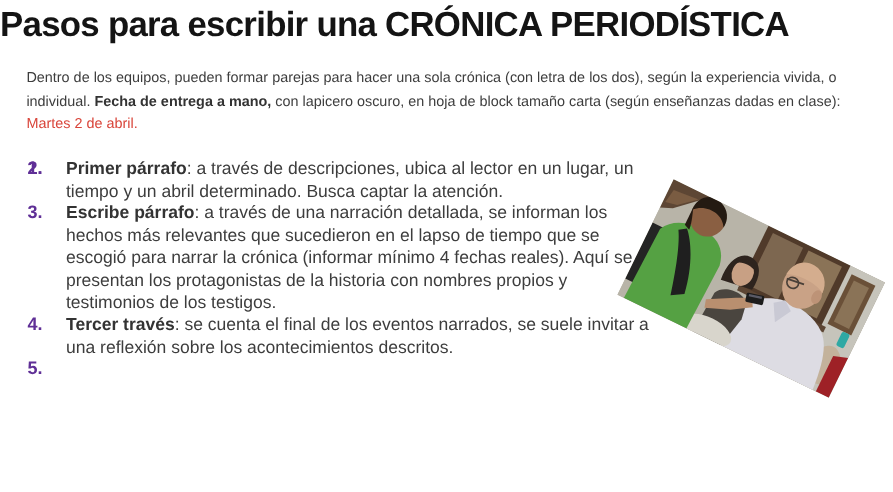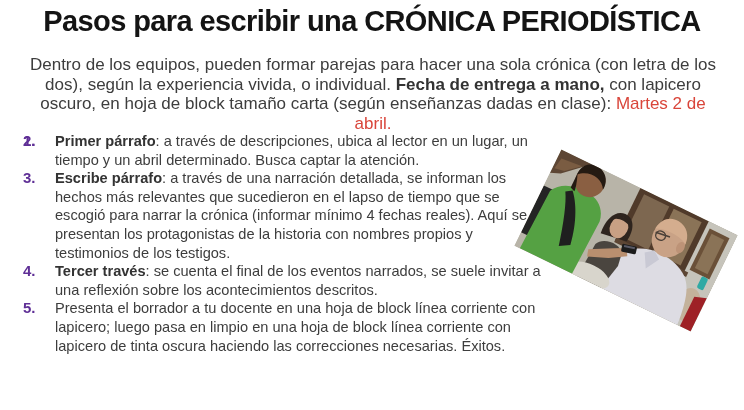--- a/index.html
+++ b/index.html
@@ -1,26 +1,26 @@
 <!DOCTYPE html>
 <html><head>
 <meta charset="utf-8">
 <style>
   html,body{margin:0;padding:0;background:#ffffff;}
   .page{
     position:relative;width:744px;height:410px;background:#ffffff;overflow:hidden;
     font-family:"Liberation Sans", sans-serif;color:#3d3d3d;
   }
   .title{
-    position:absolute;top:5px;left:0;right:0;text-align:center;
+    position:absolute;top:5px;left:0;right:0;
     font-size:29px;font-weight:bold;color:#141414;letter-spacing:-0.6px;
   }
   .intro{
     position:absolute;top:55px;left:22px;width:702px;
-    font-size:17px;line-height:19.5px;text-align:center;
+    font-size:12px;line-height:19.5px;
   }
   .bold{font-weight:bold;color:#333333;}
   .red{color:#d9453a;}
   .steps{
     position:absolute;top:132px;left:0;width:546px;margin:0;padding:0;list-style:none;
     font-size:14.6px;line-height:18.6px;
   }
   .steps li{position:relative;padding-left:55px;}
   .num{
     position:absolute;left:23px;top:0;
@@ -52,21 +52,20 @@
     <li>
       <span class="num">3.</span>
       <span class="bold">Escribe párrafo</span><span>:  a través de una narración detallada, se informan los hechos más relevantes que sucedieron en el lapso de tiempo que se escogió para narrar la crónica (informar mínimo 4 fechas reales).  Aquí se presentan los protagonistas de la historia con nombres propios y testimonios de los testigos.</span>
     </li>
     <li>
       <span class="num">4.</span>
       <span class="bold">Tercer través</span><span>: se cuenta el final de los eventos narrados, se suele invitar a una reflexión sobre los acontecimientos descritos.</span>
     </li>
     <li>
       <span class="num">5.</span>
-      <span>Presenta el borrador a tu docente en una hoja de block línea corriente con lapicero; luego pasa en limpio en una hoja de block línea corriente con lapicero de tinta oscura haciendo las correcciones necesarias.  Éxitos.</span>
     </li>
   </ol>
 
   <div class="photo">
     <svg viewBox="0 0 196 107" preserveAspectRatio="none">
 
       <rect x="0" y="0" width="196" height="107" fill="#b8b4a8"></rect>
       <rect x="155" y="0" width="41" height="107" fill="#c6c4bb"></rect>
 
       <polygon points="0,0 34,0 10,22 0,26" fill="#5d4634"></polygon>

